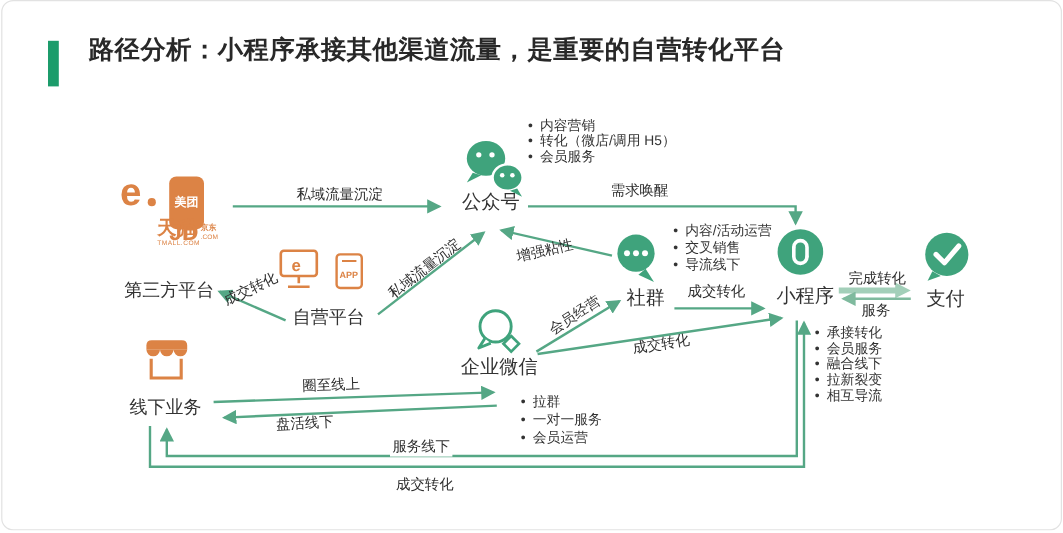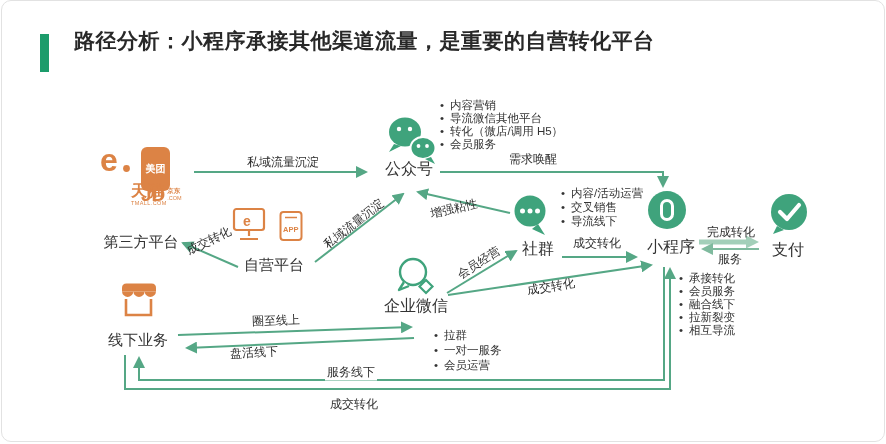--- a/index.html
+++ b/index.html
@@ -107,21 +107,20 @@
     <circle cx="14" cy="15" r="2.2" fill="#fff"></circle>
     <circle cx="25" cy="15" r="2.2" fill="#fff"></circle>
     <ellipse cx="38" cy="34" rx="12.5" ry="11" fill="#3FA37C" stroke="#fff" stroke-width="2"></ellipse>
     <polygon points="46,43 50,50 40,45" fill="#3FA37C"></polygon>
     <circle cx="33.5" cy="32" r="1.9" fill="#fff"></circle>
     <circle cx="42" cy="32" r="1.9" fill="#fff"></circle>
   </svg>
   <div class="nlbl" style="left:407px;top:168px;">公众号</div>
   <div class="bullets b-oa" style="left:437px;top:98px;">
     <div class="bi">内容营销</div>
-    <div class="bi">导流微信其他平台</div>
     <div class="bi">转化（微店/调用 H5）</div>
     <div class="bi">会员服务</div>
   </div>
 
   <svg class="layer" style="left:509px;top:192px;" width="44" height="48" viewBox="0 0 44 48">
     <circle cx="19" cy="18" r="15.5" fill="#3FA37C"></circle>
     <polygon points="27,31 34,42 21,36" fill="#3FA37C"></polygon>
     <circle cx="11.5" cy="18" r="2.5" fill="#fff"></circle>
     <circle cx="19" cy="18" r="2.5" fill="#fff"></circle>
     <circle cx="26.5" cy="18" r="2.5" fill="#fff"></circle>

